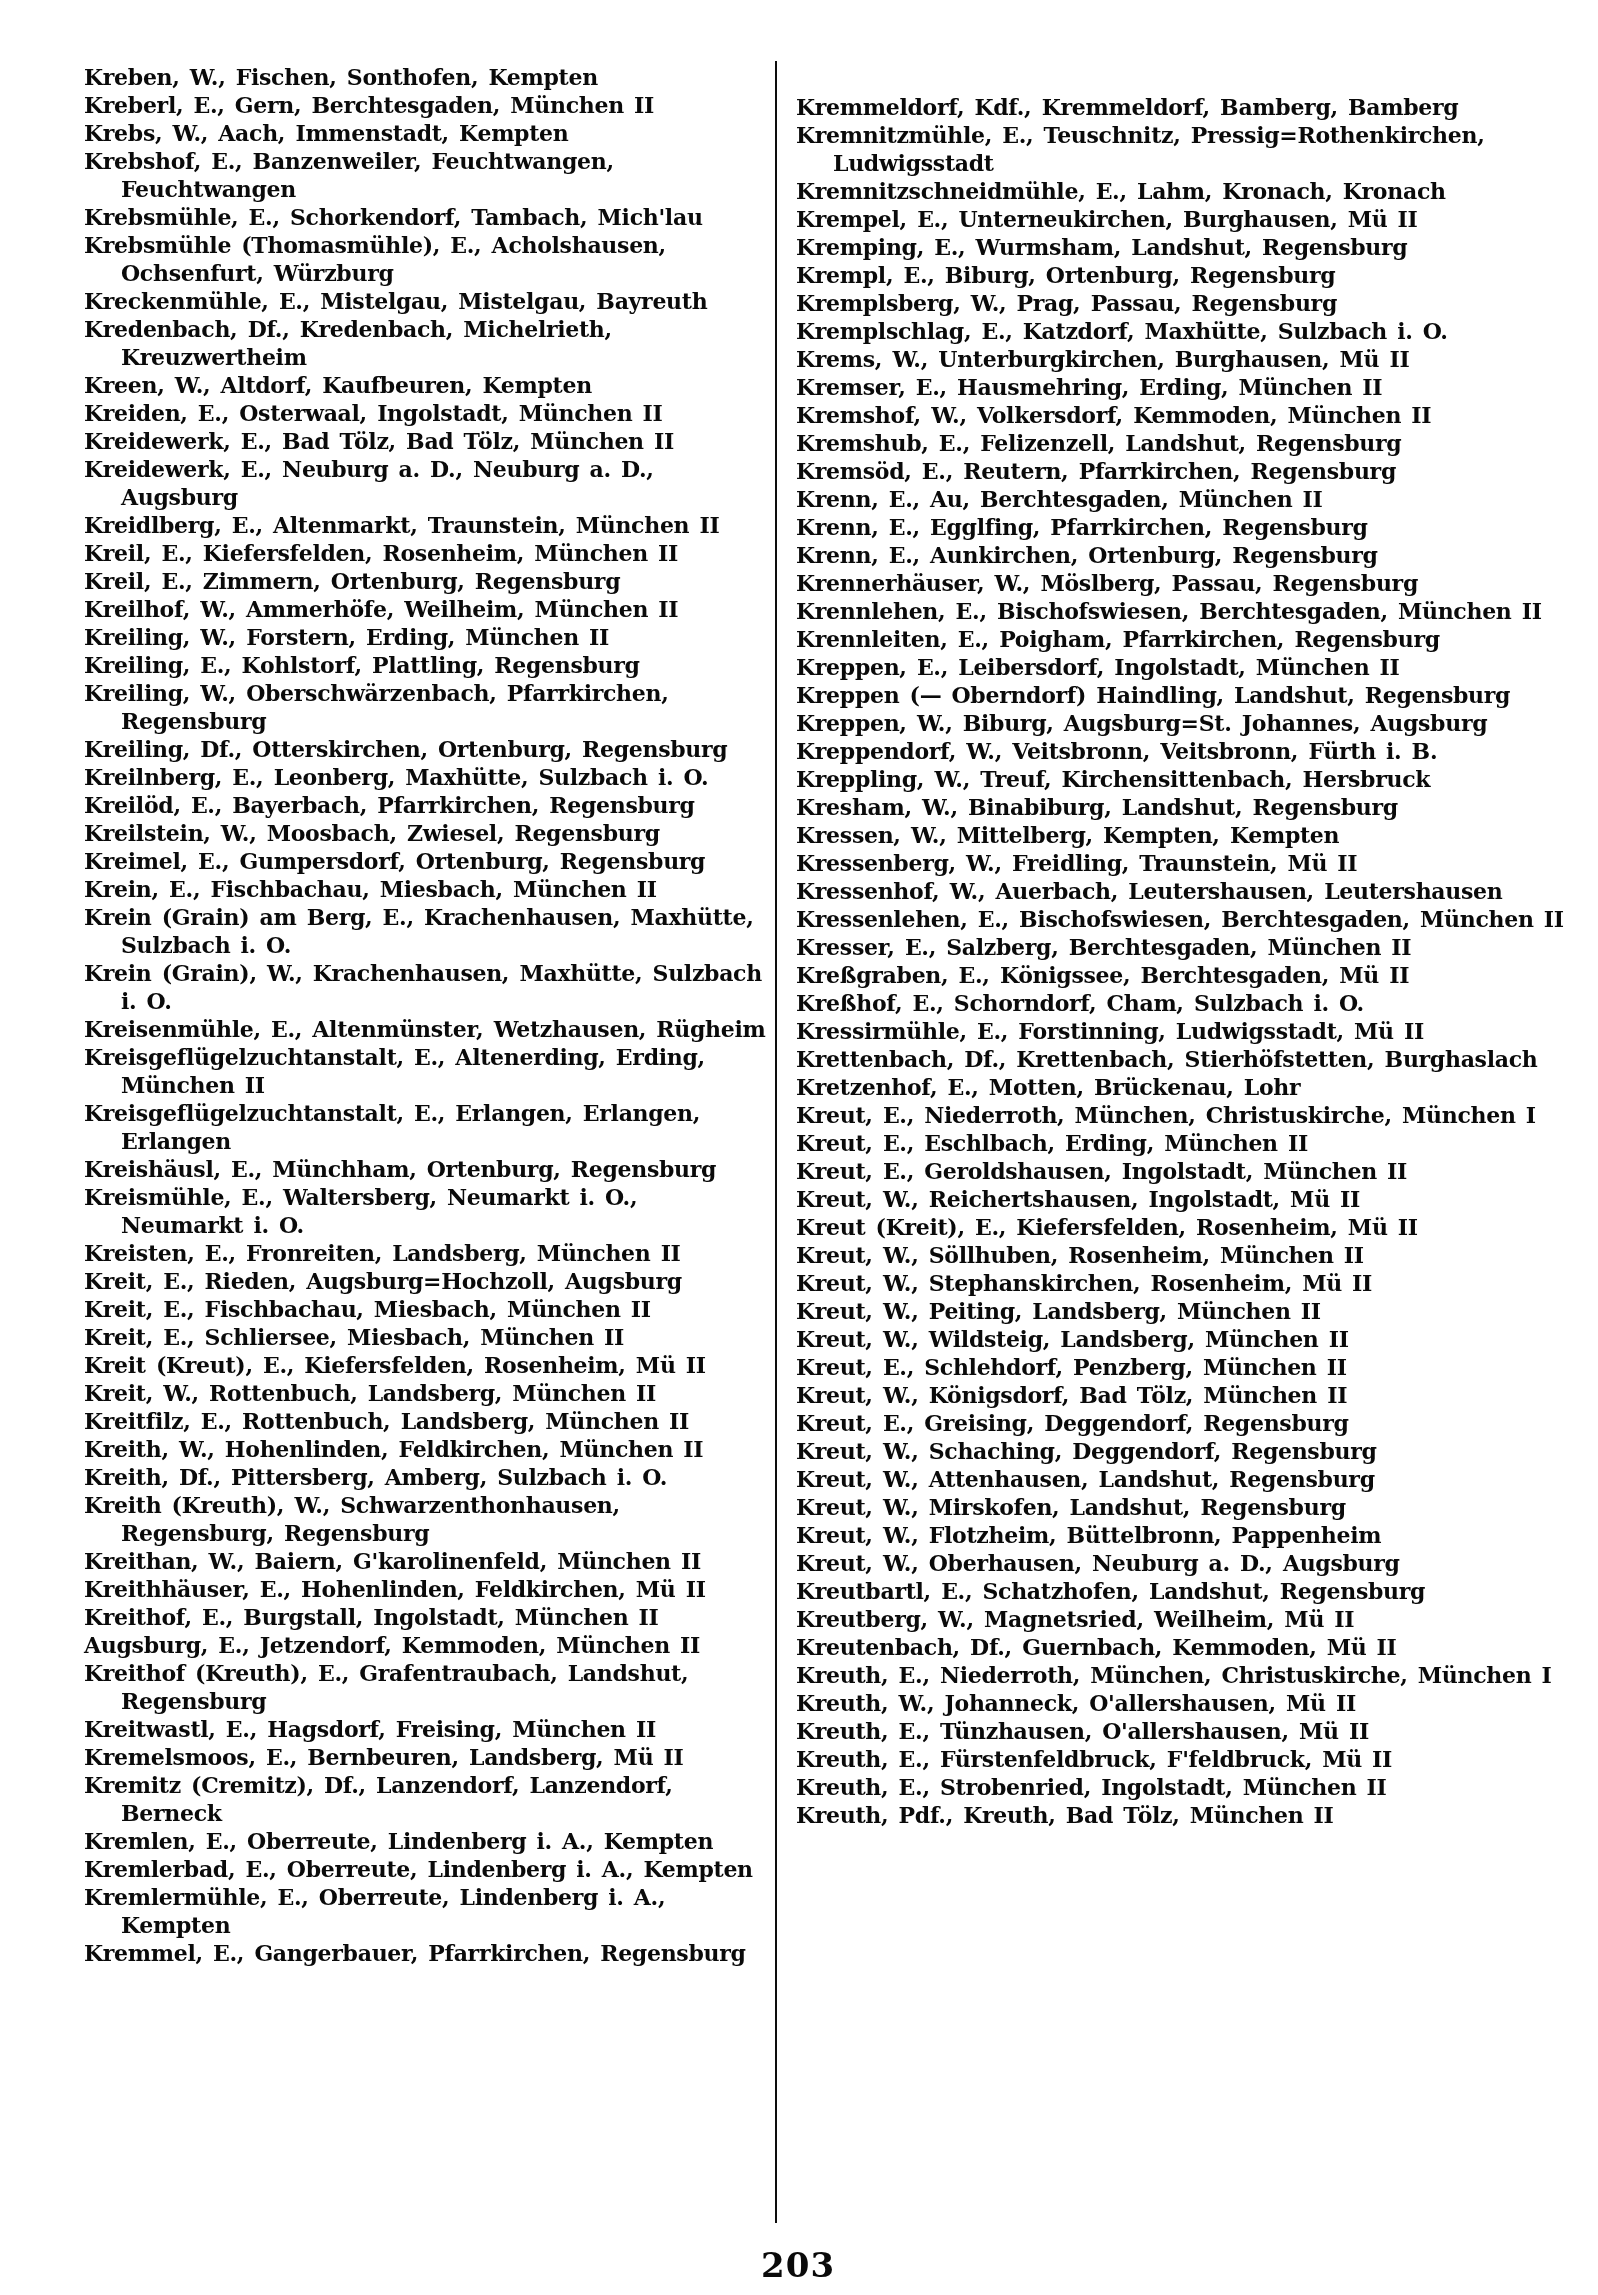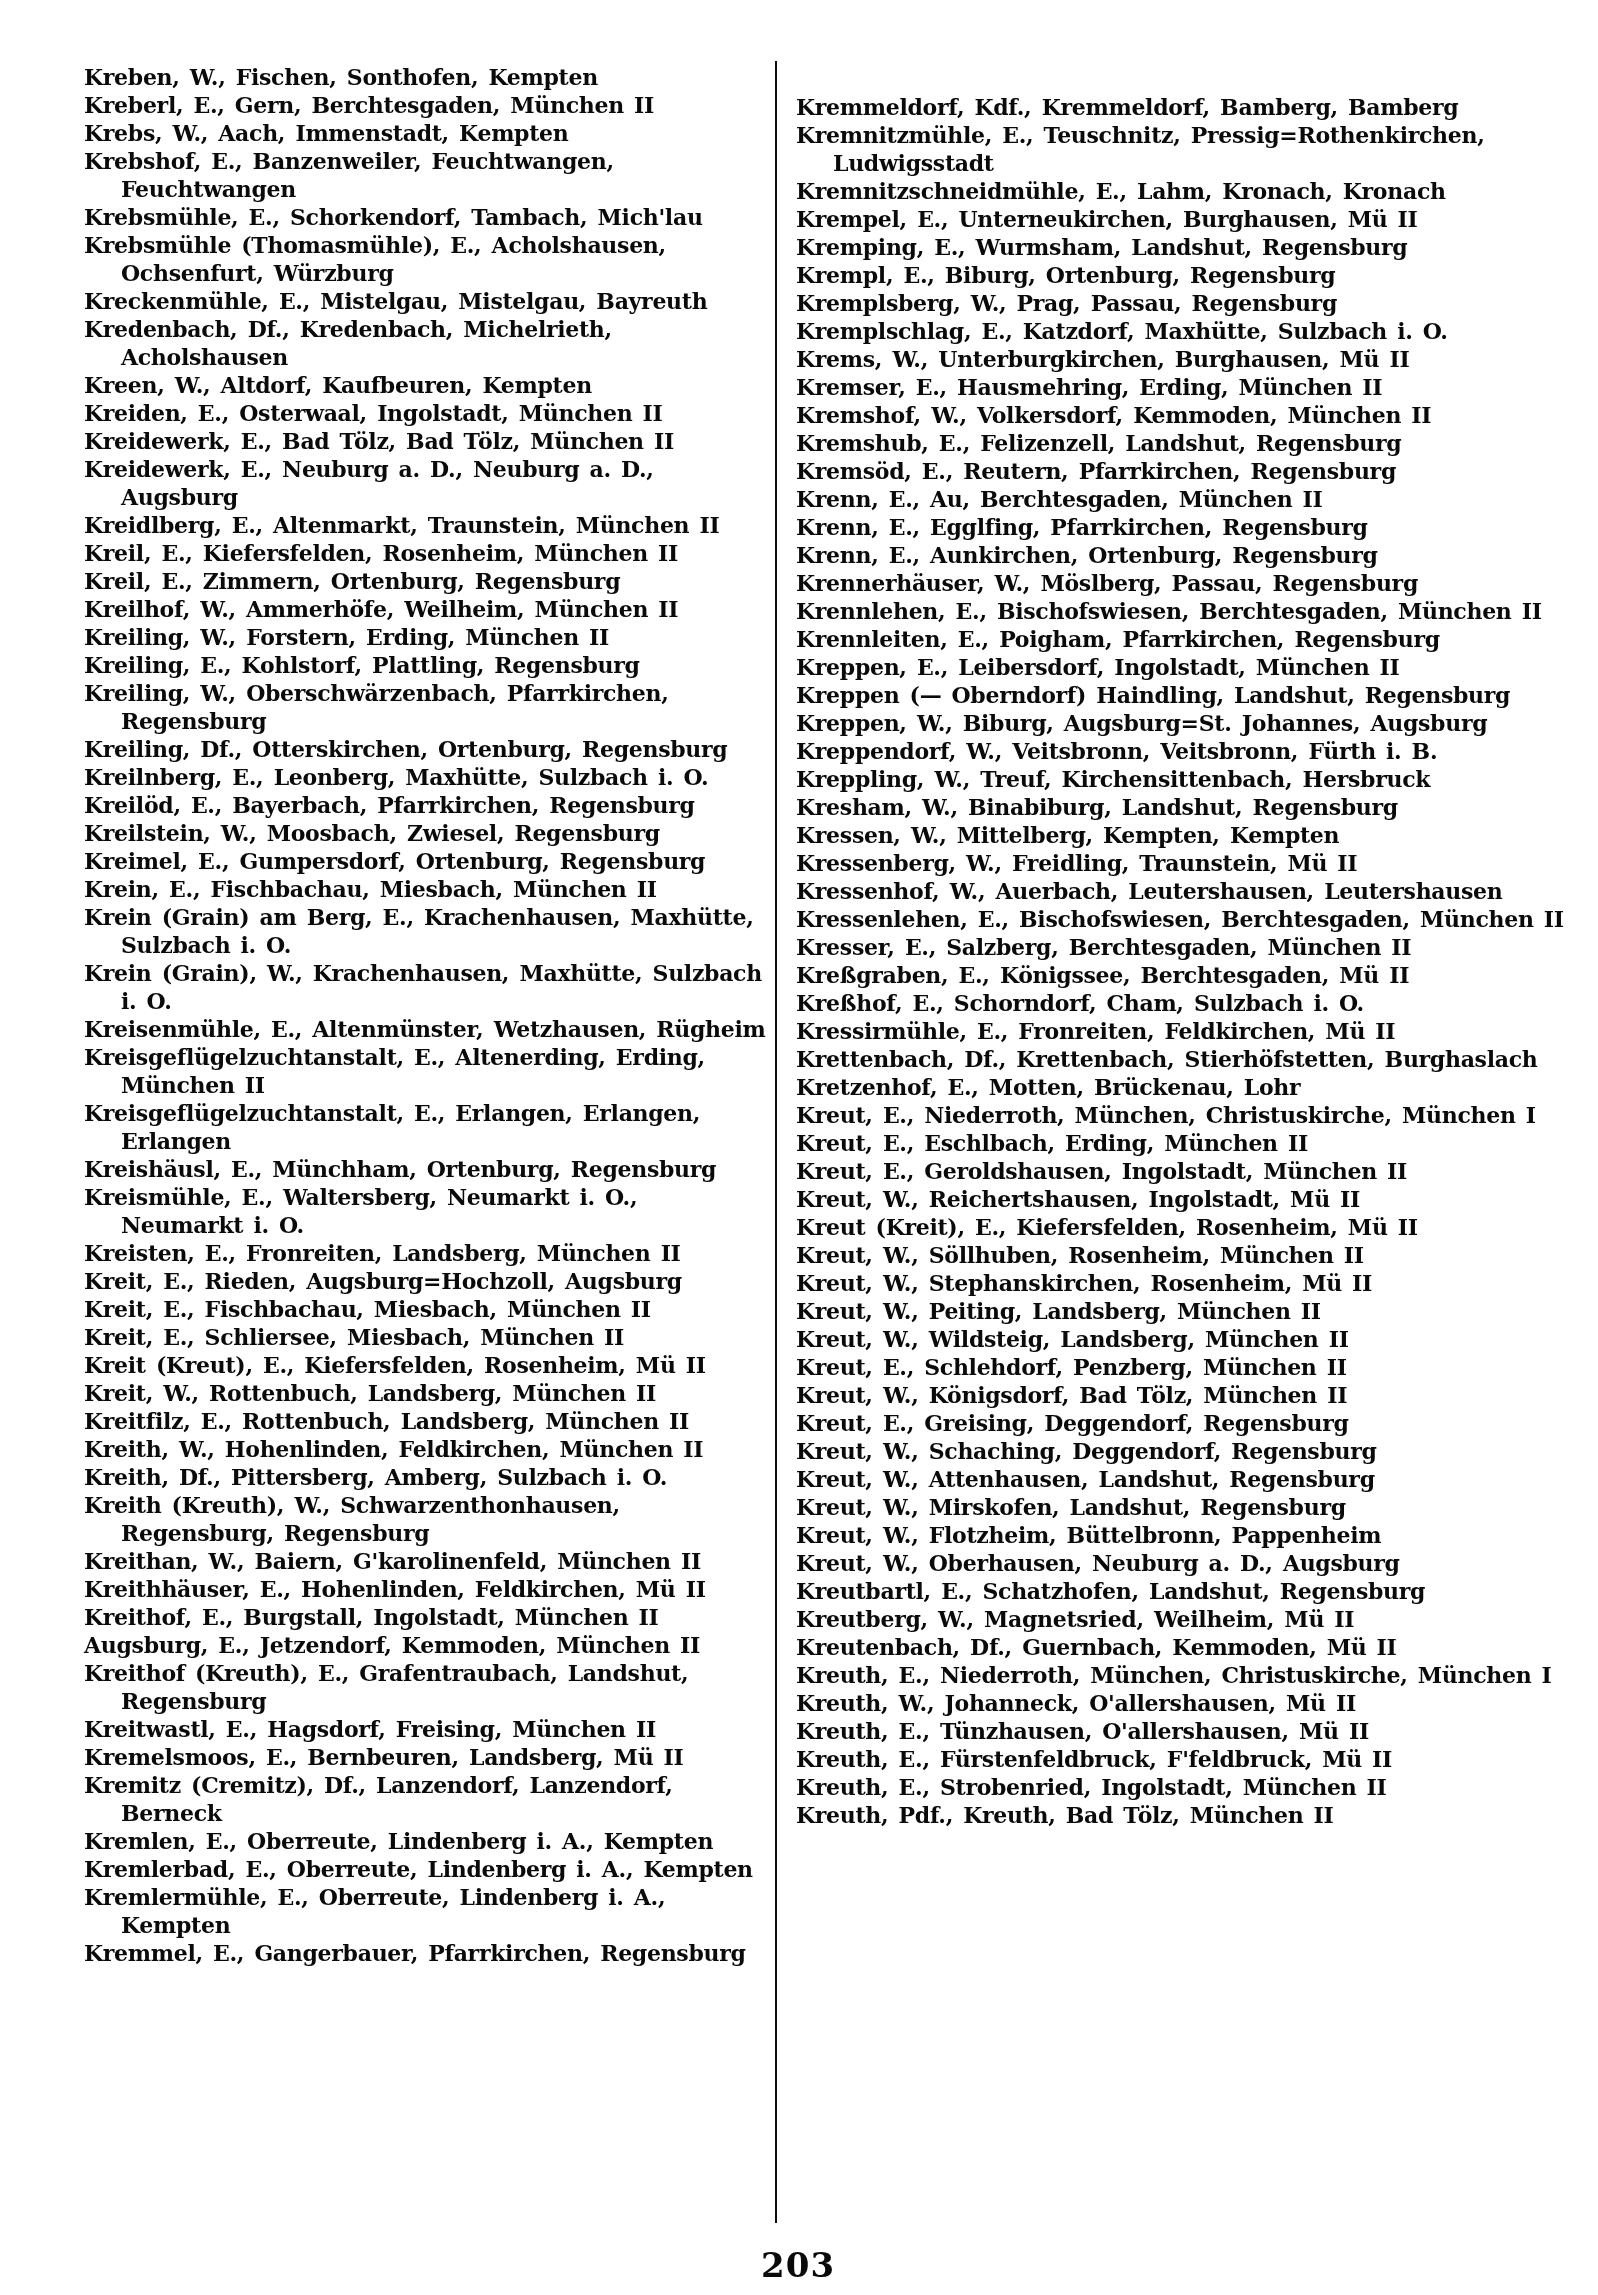--- a/index.html
+++ b/index.html
@@ -69,21 +69,21 @@
 <div class="page">
 
   <div class="column left">
       <div class="entry">Kreben, W., Fischen, Sonthofen, Kempten</div>
       <div class="entry">Kreberl, E., Gern, Berchtesgaden, München II</div>
       <div class="entry">Krebs, W., Aach, Immenstadt, Kempten</div>
       <div class="entry">Krebshof, E., Banzenweiler, Feuchtwangen, Feuchtwangen</div>
       <div class="entry">Krebsmühle, E., Schorkendorf, Tambach, Mich'lau</div>
       <div class="entry">Krebsmühle (Thomasmühle), E., Acholshausen, Ochsenfurt, Würzburg</div>
       <div class="entry">Kreckenmühle, E., Mistelgau, Mistelgau, Bayreuth</div>
-      <div class="entry">Kredenbach, Df., Kredenbach, Michelrieth, Acholshausen</div>
+      <div class="entry">Kredenbach, Df., Kredenbach, Michelrieth, Kreuzwertheim</div>
       <div class="entry">Kreen, W., Altdorf, Kaufbeuren, Kempten</div>
       <div class="entry">Kreiden, E., Osterwaal, Ingolstadt, München II</div>
       <div class="entry">Kreidewerk, E., Bad Tölz, Bad Tölz, München II</div>
       <div class="entry">Kreidewerk, E., Neuburg a. D., Neuburg a. D., Augsburg</div>
       <div class="entry">Kreidlberg, E., Altenmarkt, Traunstein, München II</div>
       <div class="entry">Kreil, E., Kiefersfelden, Rosenheim, München II</div>
       <div class="entry">Kreil, E., Zimmern, Ortenburg, Regensburg</div>
       <div class="entry">Kreilhof, W., Ammerhöfe, Weilheim, München II</div>
       <div class="entry">Kreiling, W., Forstern, Erding, München II</div>
       <div class="entry">Kreiling, E., Kohlstorf, Plattling, Regensburg</div>
@@ -153,21 +153,21 @@
       <div class="entry">Kreppendorf, W., Veitsbronn, Veitsbronn, Fürth i. B.</div>
       <div class="entry">Kreppling, W., Treuf, Kirchensittenbach, Hersbruck</div>
       <div class="entry">Kresham, W., Binabiburg, Landshut, Regensburg</div>
       <div class="entry">Kressen, W., Mittelberg, Kempten, Kempten</div>
       <div class="entry">Kressenberg, W., Freidling, Traunstein, Mü II</div>
       <div class="entry">Kressenhof, W., Auerbach, Leutershausen, Leutershausen</div>
       <div class="entry">Kressenlehen, E., Bischofswiesen, Berchtesgaden, München II</div>
       <div class="entry">Kresser, E., Salzberg, Berchtesgaden, München II</div>
       <div class="entry">Kreßgraben, E., Königssee, Berchtesgaden, Mü II</div>
       <div class="entry">Kreßhof, E., Schorndorf, Cham, Sulzbach i. O.</div>
-      <div class="entry">Kressirmühle, E., Fronreiten, Feldkirchen, Mü II</div>
+      <div class="entry">Kressirmühle, E., Forstinning, Ludwigsstadt, Mü II</div>
       <div class="entry">Krettenbach, Df., Krettenbach, Stierhöfstetten, Burghaslach</div>
       <div class="entry">Kretzenhof, E., Motten, Brückenau, Lohr</div>
       <div class="entry">Kreut, E., Niederroth, München, Christuskirche, München I</div>
       <div class="entry">Kreut, E., Eschlbach, Erding, München II</div>
       <div class="entry">Kreut, E., Geroldshausen, Ingolstadt, München II</div>
       <div class="entry">Kreut, W., Reichertshausen, Ingolstadt, Mü II</div>
       <div class="entry">Kreut (Kreit), E., Kiefersfelden, Rosenheim, Mü II</div>
       <div class="entry">Kreut, W., Söllhuben, Rosenheim, München II</div>
       <div class="entry">Kreut, W., Stephanskirchen, Rosenheim, Mü II</div>
       <div class="entry">Kreut, W., Peiting, Landsberg, München II</div>

